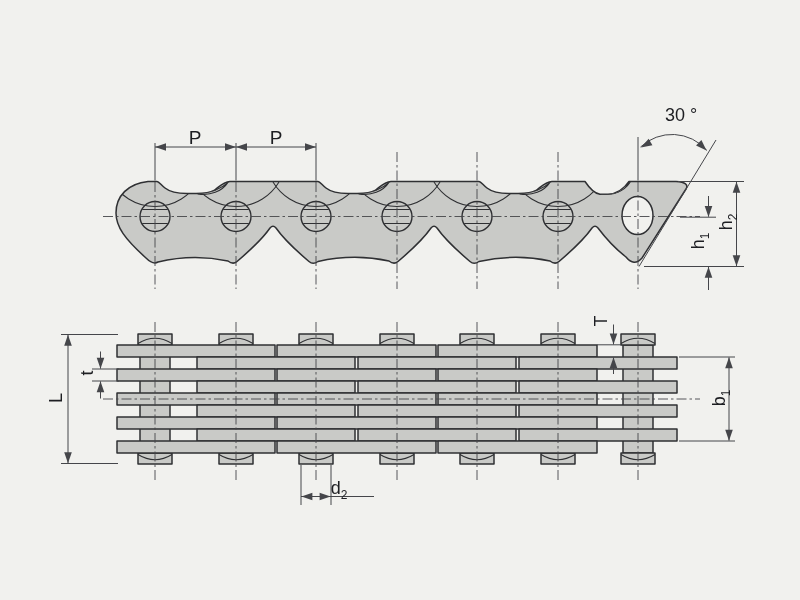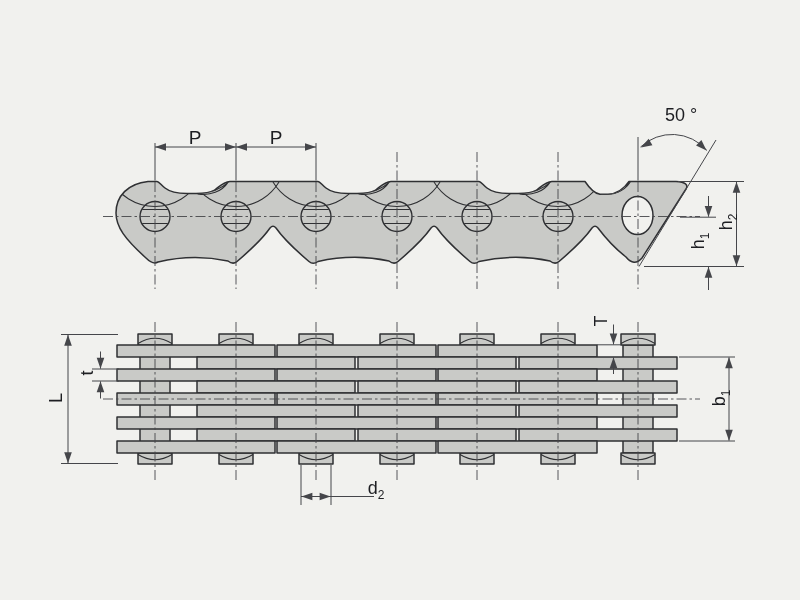--- a/index.html
+++ b/index.html
@@ -306,21 +306,21 @@
         <line x1="301" y1="465" x2="301" y2="505" class="dim"></line>
         <line x1="331" y1="465" x2="331" y2="505" class="dim"></line>
         <line x1="301" y1="496.5" x2="374" y2="496.5" class="dim"></line>
         <path d="M0,0 L-11,-3.8 L-11,3.8 Z" transform="translate(301.4,496.5) rotate(180)" class="arrow"></path>
         <path d="M0,0 L-11,-3.8 L-11,3.8 Z" transform="translate(330.6,496.5) rotate(0)" class="arrow"></path>
       </g>
   </svg>
 
   <div class="lbl big" style="left:195px;top:137px">P</div>
   <div class="lbl big" style="left:276px;top:137px">P</div>
-  <div class="lbl" style="left:681px;top:115px">50 °</div>
+  <div class="lbl" style="left:681px;top:115px">30 °</div>
   <div class="lbl rot" style="left:698px;top:241px"><span>h</span><sub>1</sub></div>
   <div class="lbl rot" style="left:726px;top:222px"><span>h</span><sub>2</sub></div>
   <div class="lbl rot" style="left:601px;top:321px">T</div>
   <div class="lbl rot" style="left:87px;top:373px">t</div>
   <div class="lbl rot" style="left:56px;top:398px">L</div>
   <div class="lbl rot" style="left:719px;top:398px"><span>b</span><sub>1</sub></div>
-  <div class="lbl" style="left:376px;top:488px"><span>d</span><sub>2</sub></div>
+  <div class="lbl" style="left:339px;top:488px"><span>d</span><sub>2</sub></div>
 </div>
 
 </body></html>

